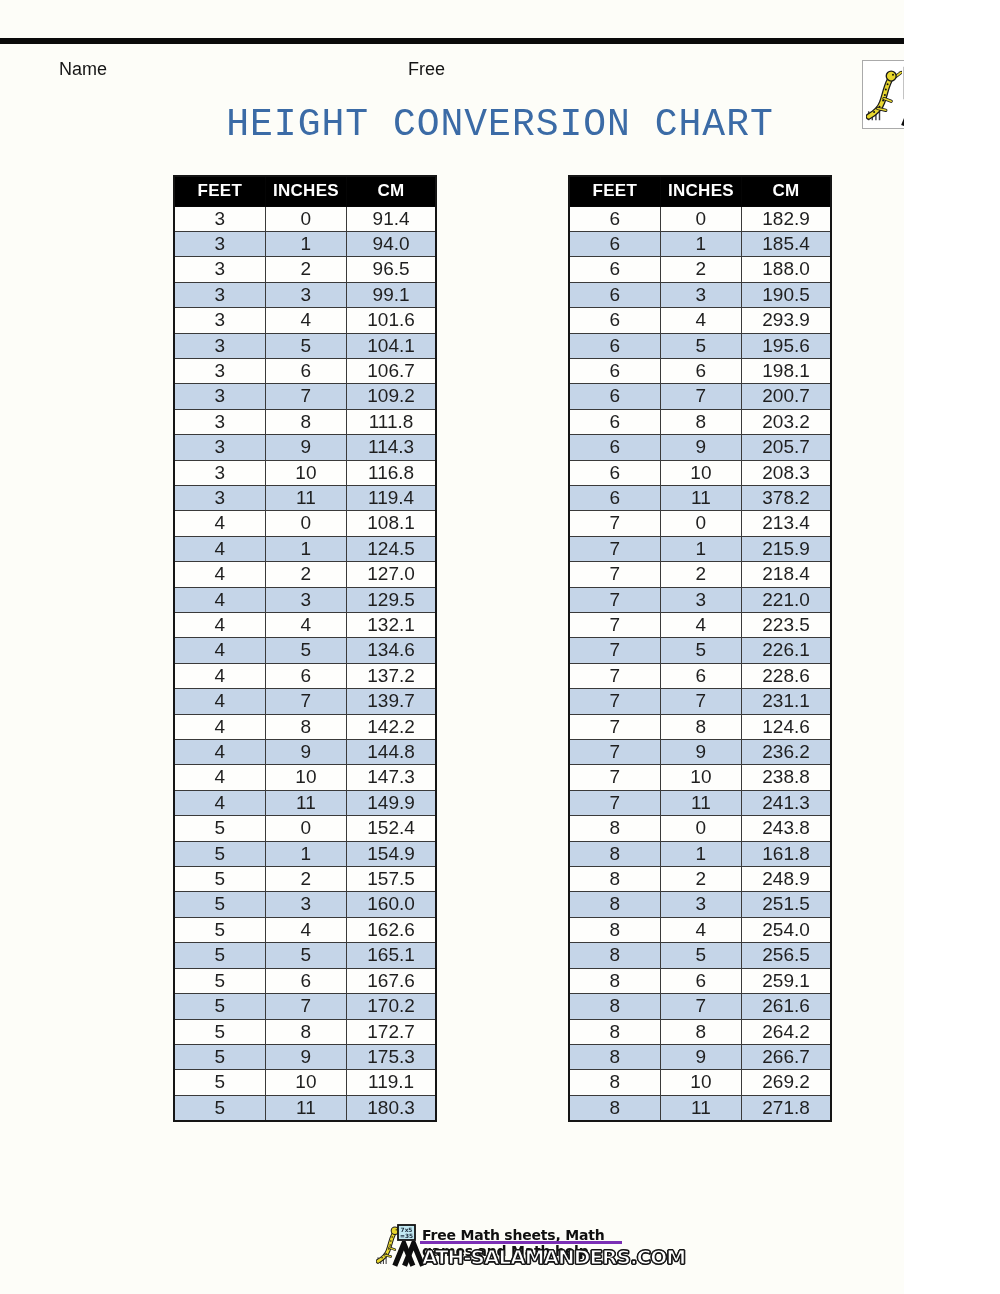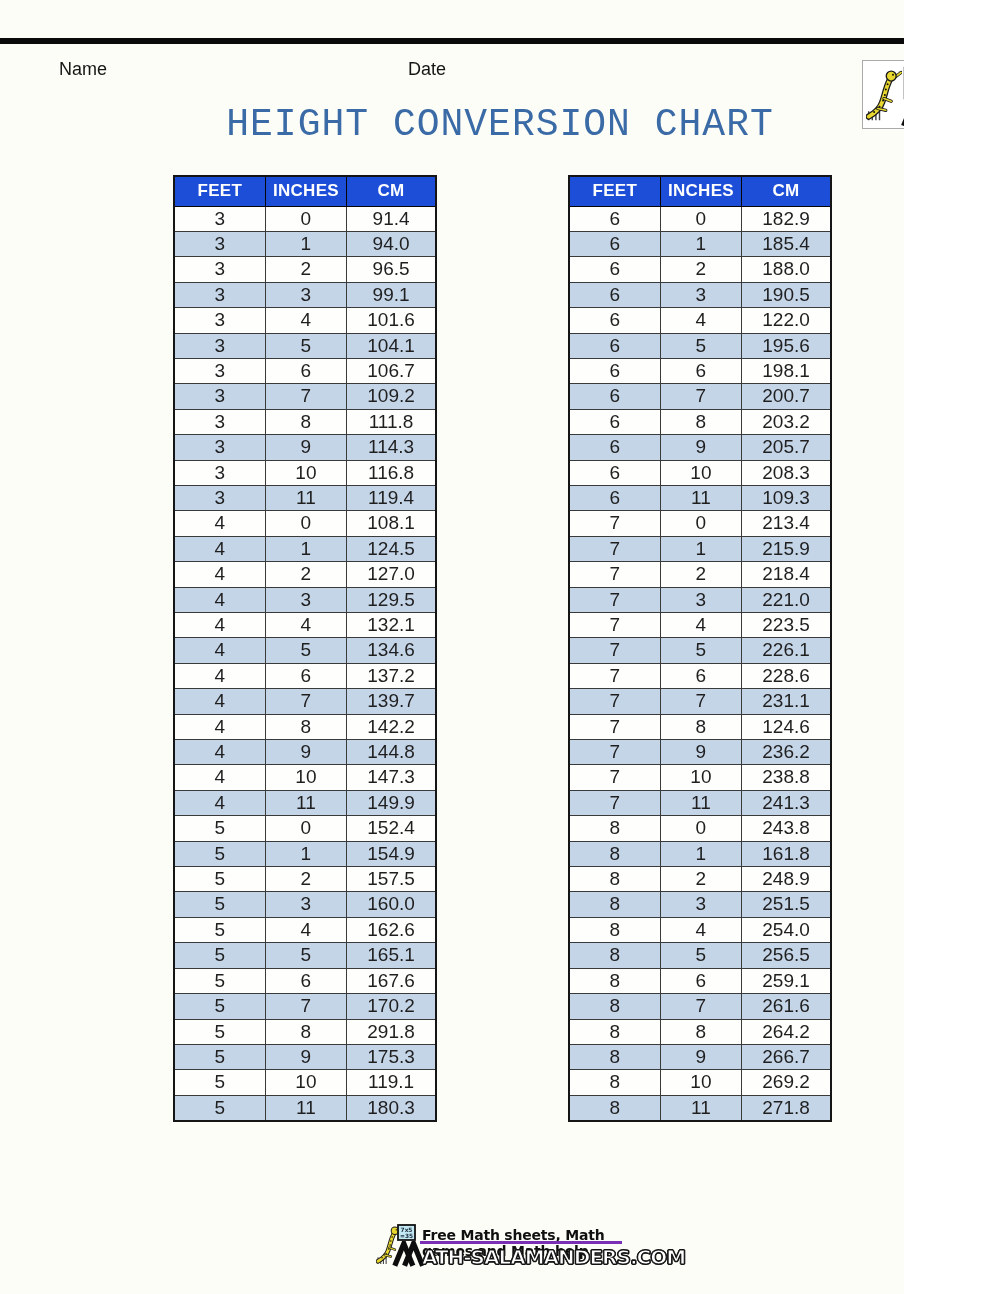--- a/index.html
+++ b/index.html
@@ -23,21 +23,21 @@
     font-size:38px; line-height:44px; letter-spacing:1px;
     color:#3b6ba6; font-weight:400;
   }
   .conv-table { position:absolute; top:175px; border-collapse:collapse; table-layout:fixed; width:264px; }
   .conv-table.left  { left:173px; }
   .conv-table.right { left:568px; }
   .conv-table col.c-feet   { width:34.8%; }
   .conv-table col.c-inches { width:31.1%; }
   .conv-table col.c-cm     { width:34.1%; }
   .conv-table th {
-    background:#1d4ed8; color:#ffffff; font-size:17px; font-weight:bold;
+    background:#000000; color:#ffffff; font-size:17px; font-weight:bold;
     height:30px; letter-spacing:0.3px; border:1px solid #050505;
   }
   .conv-table td {
     height:24.4px; line-height:24.4px; padding:0;
     text-align:center; font-size:19px; color:#1f1f1f;
     background:#fefefc; border:1px solid #3a3a3a;
   }
   .conv-table tbody tr:nth-child(even) td { background:#c5d5e8; }
   .conv-table { border:2px solid #151515; }
   .footer-logo { position:absolute; left:376px; top:1224px; width:48px; height:44px; }
@@ -88,21 +88,21 @@
       <path d="M18 35 L31 3 L44 35" stroke="#0d0d0d" stroke-width="7.5" fill="none"></path>
     </symbol>
   </defs>
 </svg>
 
 <div class="page">
 
   <div class="top-rule"></div>
 
   <span class="field-label name-label">Name</span>
-  <span class="field-label date-label">Date</span>
+  <span class="field-label date-label">Free</span>
 
   <svg class="logo-box" viewBox="0 0 83 69">
     <rect x="0.5" y="0.5" width="82" height="68" fill="#ffffff" stroke="#aaaaaa"></rect>
     <use href="#sala-body" x="4" y="8" width="36" height="54"></use>
     <rect x="43" y="8" width="33" height="30" fill="#c2e9f3" stroke="#111111" stroke-width="2.5"></rect>
     <text x="59.5" y="21" font-size="11.5" font-weight="bold" text-anchor="middle" fill="#1a2a3a">7x5</text>
     <text x="59.5" y="33" font-size="11.5" font-weight="bold" text-anchor="middle" fill="#1a2a3a">=35</text>
     <use href="#m-mark" x="37" y="36" width="43" height="31"></use>
   </svg>
 
@@ -278,21 +278,21 @@
           <td>167.6</td>
         </tr>
         <tr>
           <td>5</td>
           <td>7</td>
           <td>170.2</td>
         </tr>
         <tr>
           <td>5</td>
           <td>8</td>
-          <td>291.8</td>
+          <td>172.7</td>
         </tr>
         <tr>
           <td>5</td>
           <td>9</td>
           <td>175.3</td>
         </tr>
         <tr>
           <td>5</td>
           <td>10</td>
           <td>119.1</td>
@@ -335,21 +335,21 @@
           <td>188.0</td>
         </tr>
         <tr>
           <td>6</td>
           <td>3</td>
           <td>190.5</td>
         </tr>
         <tr>
           <td>6</td>
           <td>4</td>
-          <td>122.0</td>
+          <td>293.9</td>
         </tr>
         <tr>
           <td>6</td>
           <td>5</td>
           <td>195.6</td>
         </tr>
         <tr>
           <td>6</td>
           <td>6</td>
           <td>198.1</td>
@@ -370,21 +370,21 @@
           <td>205.7</td>
         </tr>
         <tr>
           <td>6</td>
           <td>10</td>
           <td>208.3</td>
         </tr>
         <tr>
           <td>6</td>
           <td>11</td>
-          <td>109.3</td>
+          <td>378.2</td>
         </tr>
         <tr>
           <td>7</td>
           <td>0</td>
           <td>213.4</td>
         </tr>
         <tr>
           <td>7</td>
           <td>1</td>
           <td>215.9</td>

